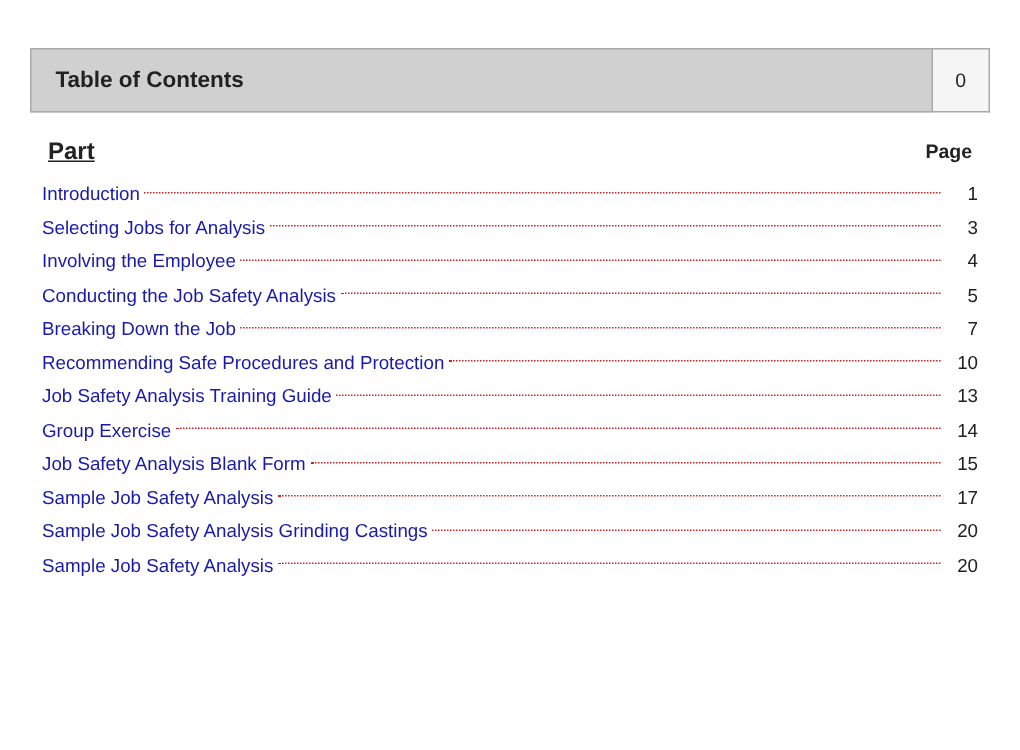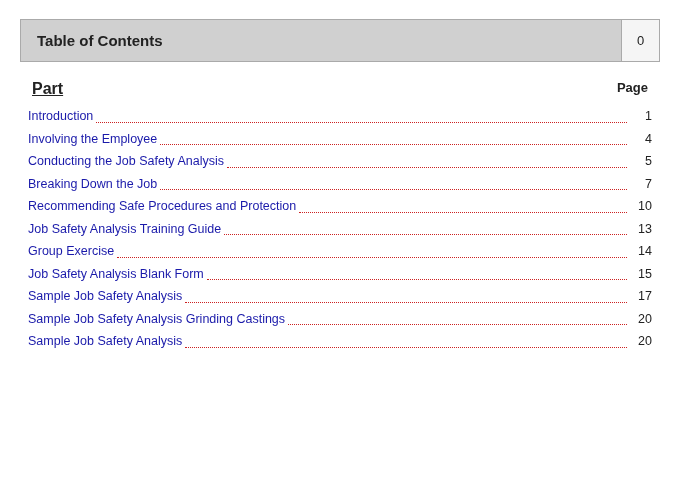--- a/index.html
+++ b/index.html
@@ -14,21 +14,21 @@
       background: #ffffff;
       font-family: Arial, sans-serif;
       font-size: 13px;
       overflow: hidden;
     }
 
     .page-container {
       width: 680px;
       height: 500px;
       background: #ffffff;
-      padding: 19px 20px;
+      padding: 32px 20px;
     }
 
     .header-row {
       display: flex;
       align-items: stretch;
       margin-bottom: 18px;
     }
 
     .toc-title-box {
       flex: 1;
@@ -77,21 +77,21 @@
     }
 
     .col-page {
       font-weight: bold;
       color: #222222;
       font-size: 13px;
     }
 
     .toc-entry {
       display: flex;
-      align-items: flex-end;
+      align-items: center;
       margin-bottom: 5px;
       line-height: 1.4;
     }
 
     .entry-title {
       color: #1a1aaa;
       font-size: 12.5px;
       white-space: nowrap;
       flex-shrink: 0;
     }
@@ -129,20 +129,25 @@
     <div class="col-headers">
       <span class="col-part">Part</span>
       <span class="col-page">Page</span>
     </div>
 
     <div id="toc-entries">
         <div class="toc-entry">
           <span class="entry-title">Introduction</span>
           <span class="entry-dots"></span>
           <span class="entry-page">1</span>
+        </div>
+        <div class="toc-entry">
+          <span class="entry-title">Selecting Jobs for Analysis</span>
+          <span class="entry-dots"></span>
+          <span class="entry-page">3</span>
         </div>
         <div class="toc-entry">
           <span class="entry-title">Involving the Employee</span>
           <span class="entry-dots"></span>
           <span class="entry-page">4</span>
         </div>
         <div class="toc-entry">
           <span class="entry-title">Conducting the Job Safety Analysis</span>
           <span class="entry-dots"></span>
           <span class="entry-page">5</span>

